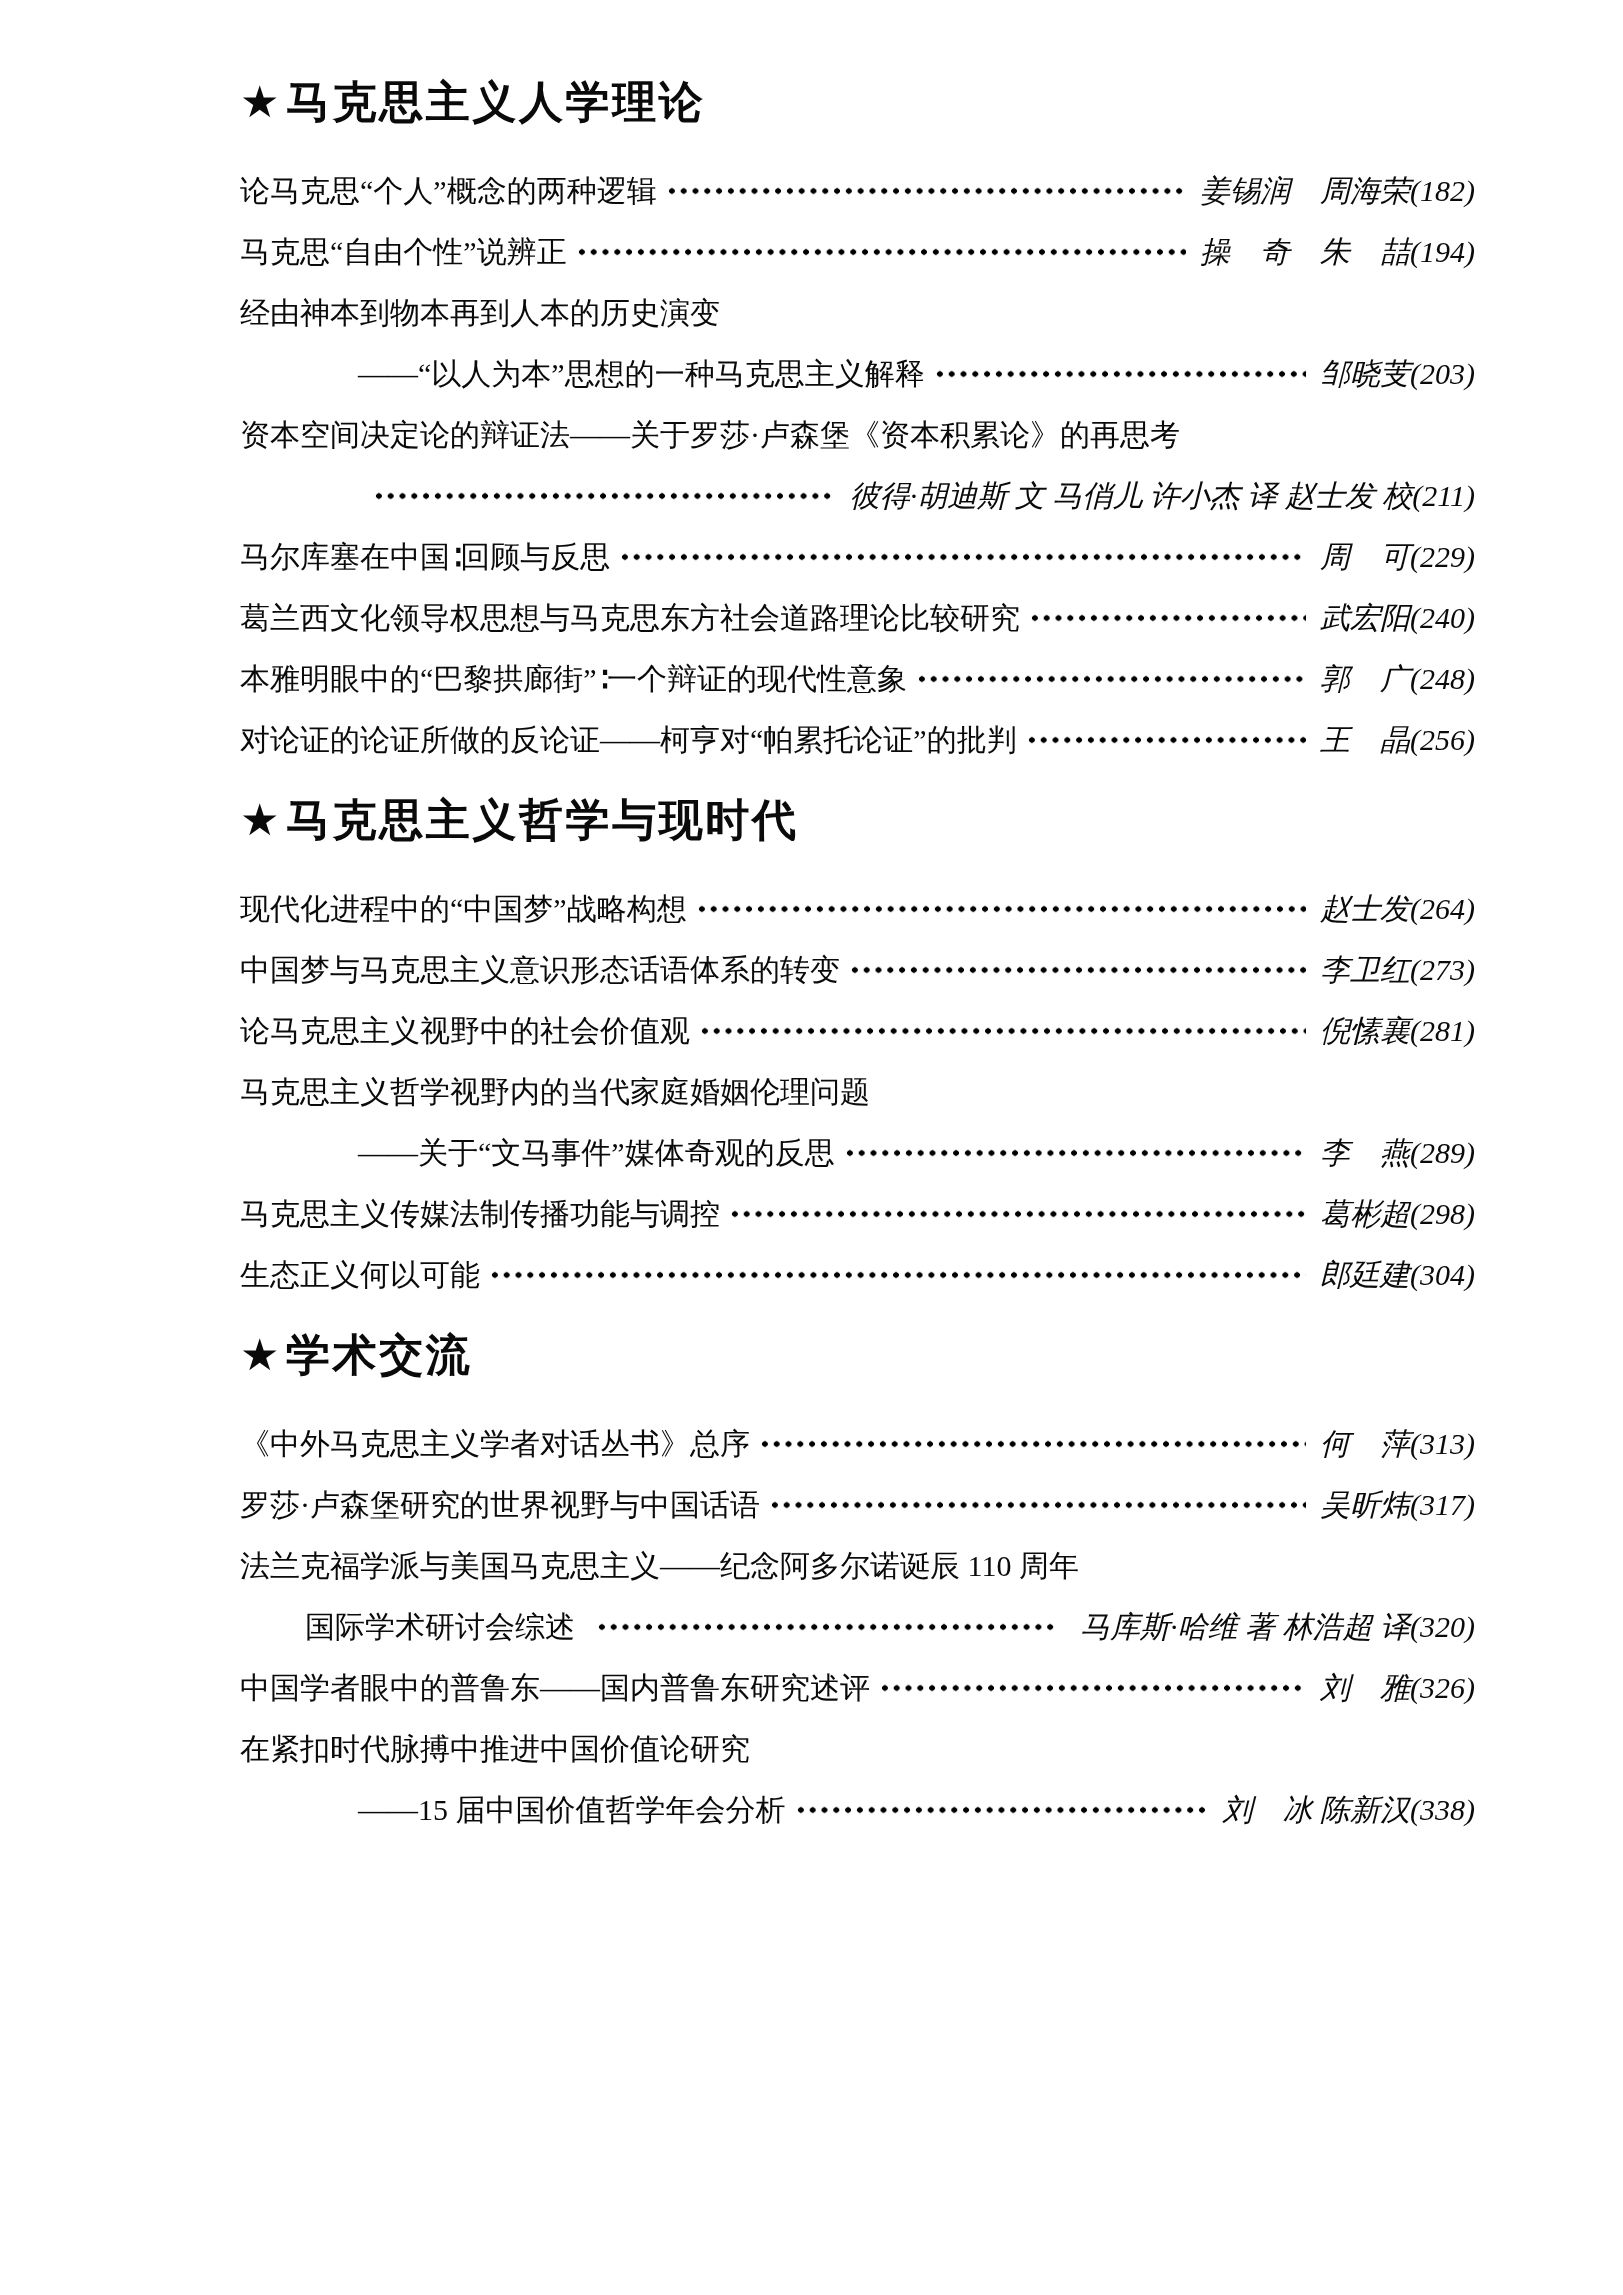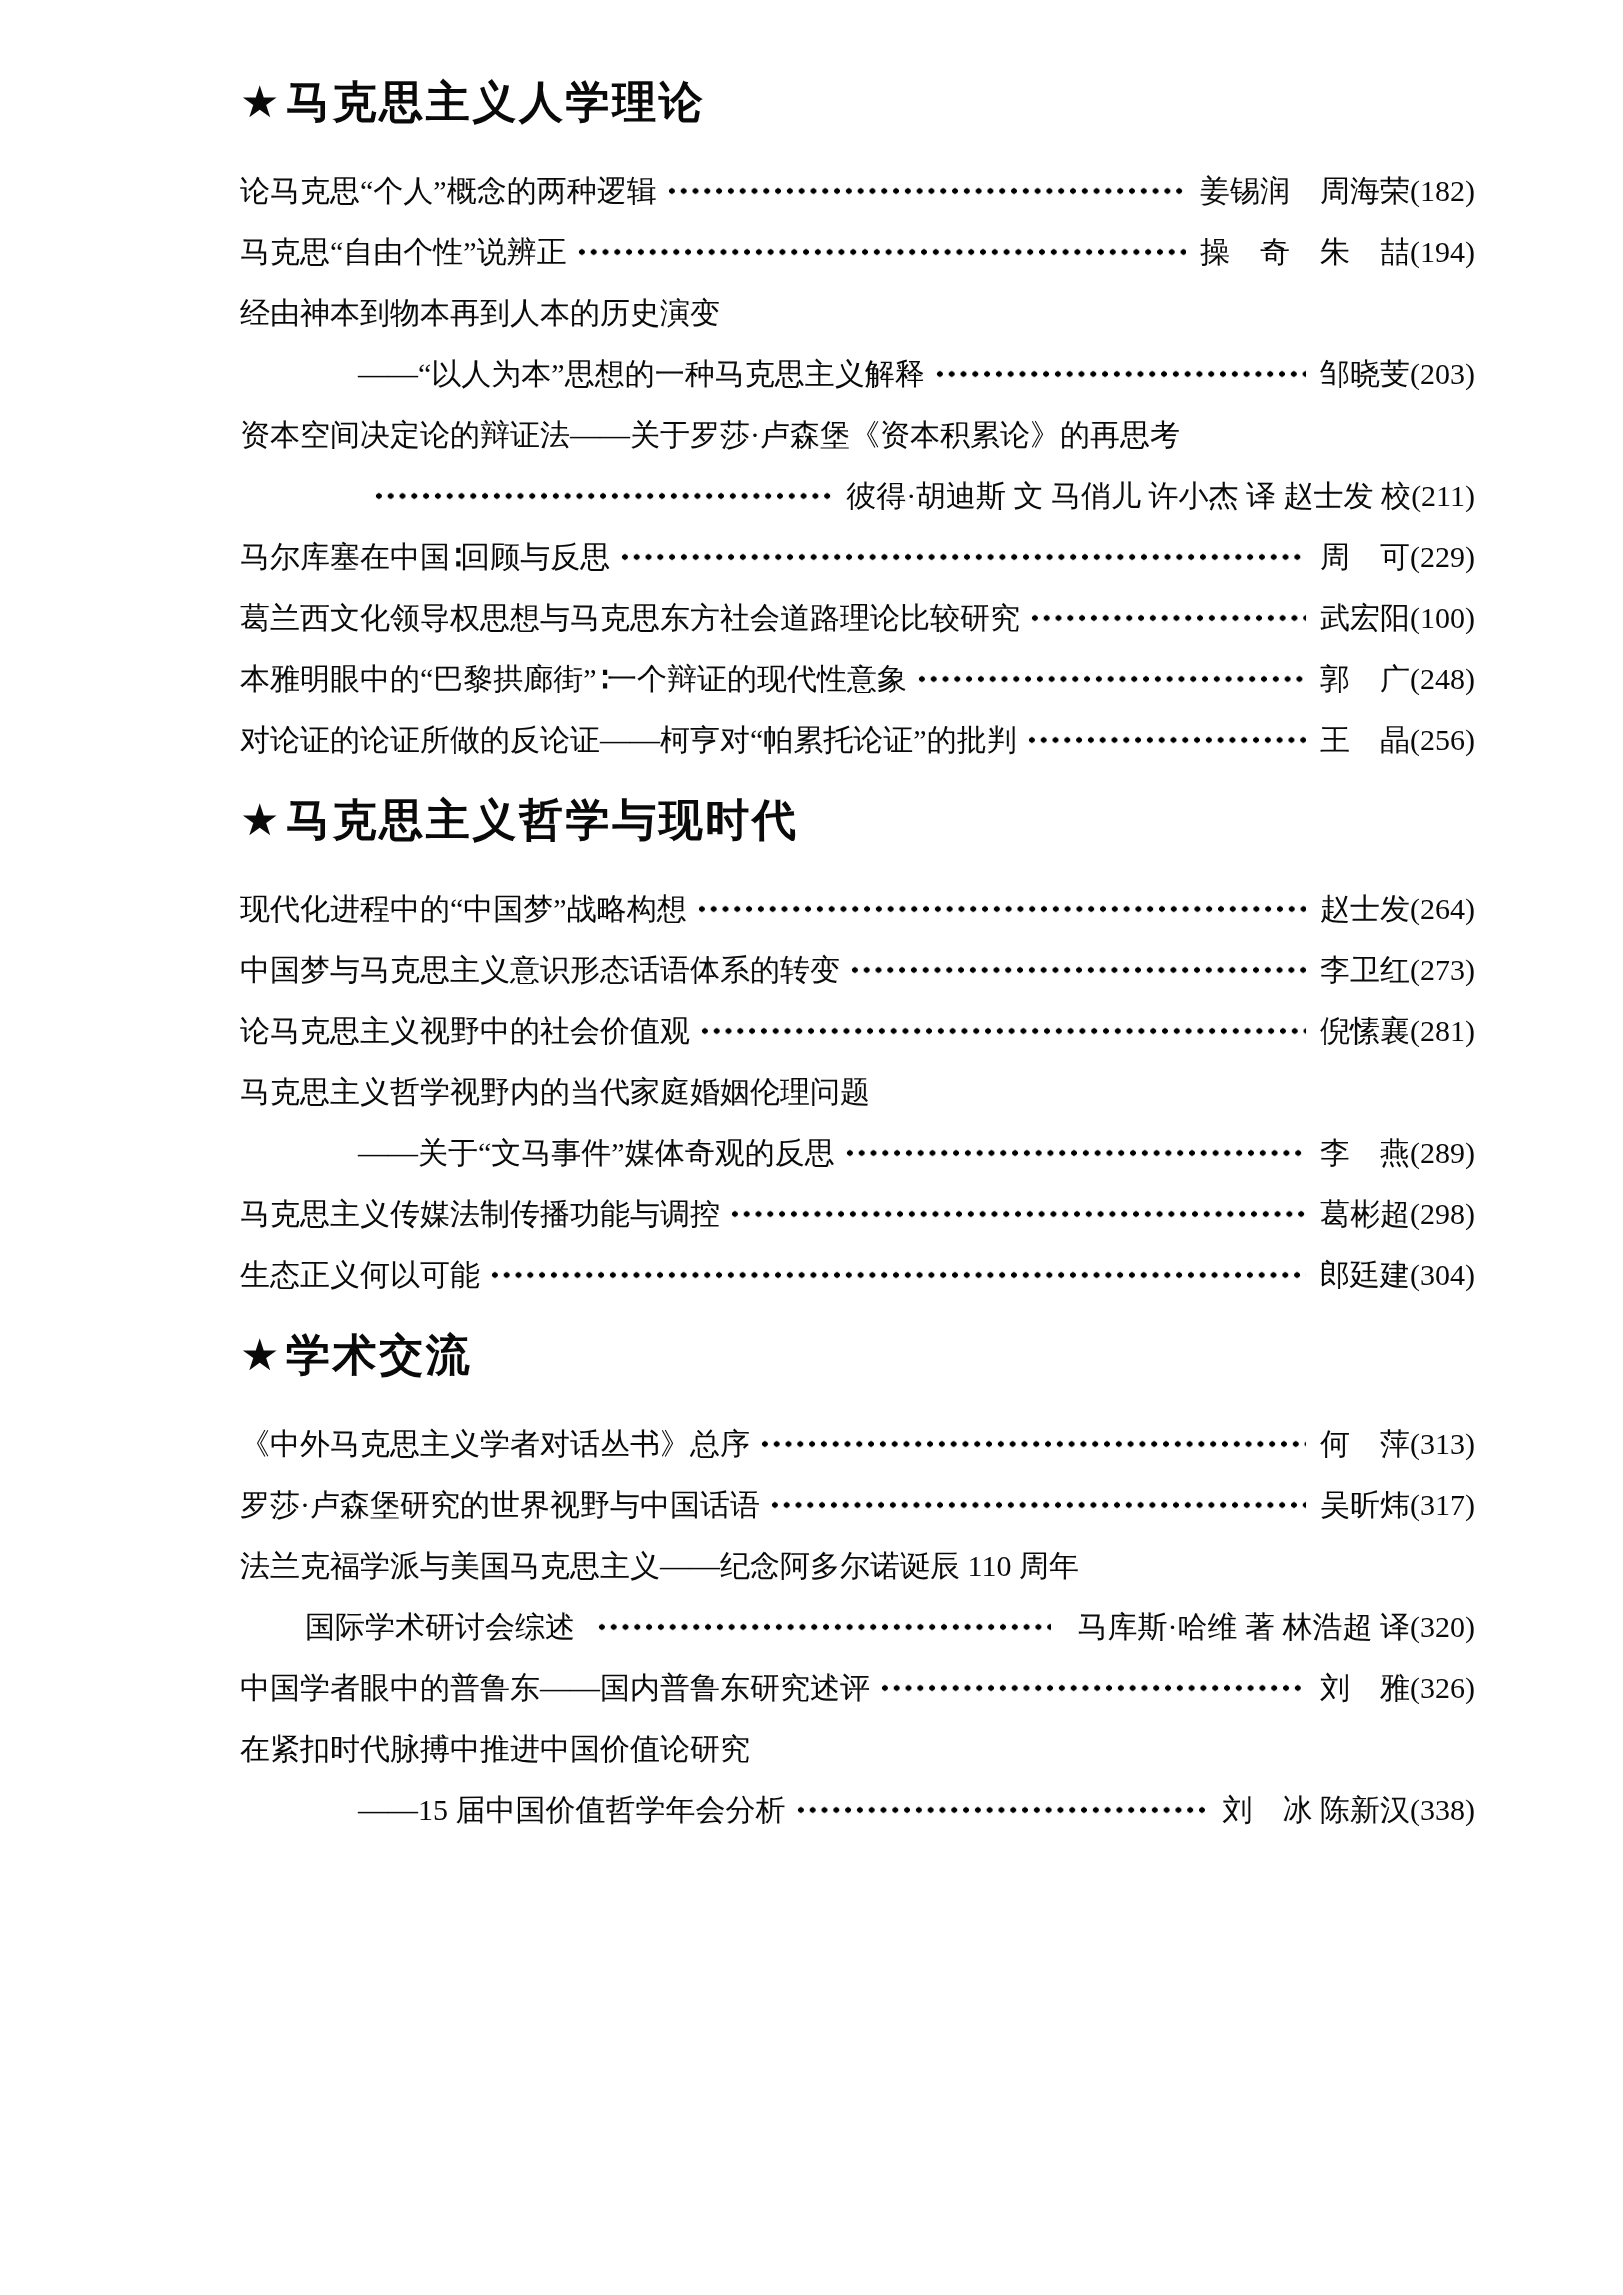--- a/index.html
+++ b/index.html
@@ -41,21 +41,21 @@
   .leader {
     flex: 1 1 auto;
     min-width: 26px;
     height: 31px;
     margin: 0 14.4px 0 9.2px;
     background-image: radial-gradient(circle, #000 2.6px, transparent 3.1px);
     background-size: 11.8px 11.8px;
     background-repeat: repeat-x;
     background-position: 0 center;
   }
-  .tail { flex: 0 0 auto; }
+  .tail { flex: 0 0 auto; font-style: italic; }
   .indent-dash { margin-left: 118px; margin-top: 7px; }
   .indent-dots { margin-left: 124px; }
   .indent-sub  { margin-left: 65px; gap: 12px; }
 </style>
 </head>
 <body>
 
 <div class="content">
 
   <div class="section">
@@ -91,21 +91,21 @@
       <span class="tail"><span>彼得·胡迪斯 文 马俏儿 许小杰 译 赵士发 校</span><span>(211)</span></span>
     </div>
     <div class="row">
       <span class="title">马尔库塞在中国∶回顾与反思</span>
       <span class="leader"></span>
       <span class="tail"><span>周　可</span><span>(229)</span></span>
     </div>
     <div class="row">
       <span class="title">葛兰西文化领导权思想与马克思东方社会道路理论比较研究</span>
       <span class="leader"></span>
-      <span class="tail"><span>武宏阳</span><span>(100)</span></span>
+      <span class="tail"><span>武宏阳</span><span>(240)</span></span>
     </div>
     <div class="row">
       <span class="title">本雅明眼中的“巴黎拱廊街”∶一个辩证的现代性意象</span>
       <span class="leader"></span>
       <span class="tail"><span>郭　广</span><span>(248)</span></span>
     </div>
     <div class="row">
       <span class="title">对论证的论证所做的反论证——柯亨对“帕累托论证”的批判</span>
       <span class="leader"></span>
       <span class="tail"><span>王　晶</span><span>(256)</span></span>

